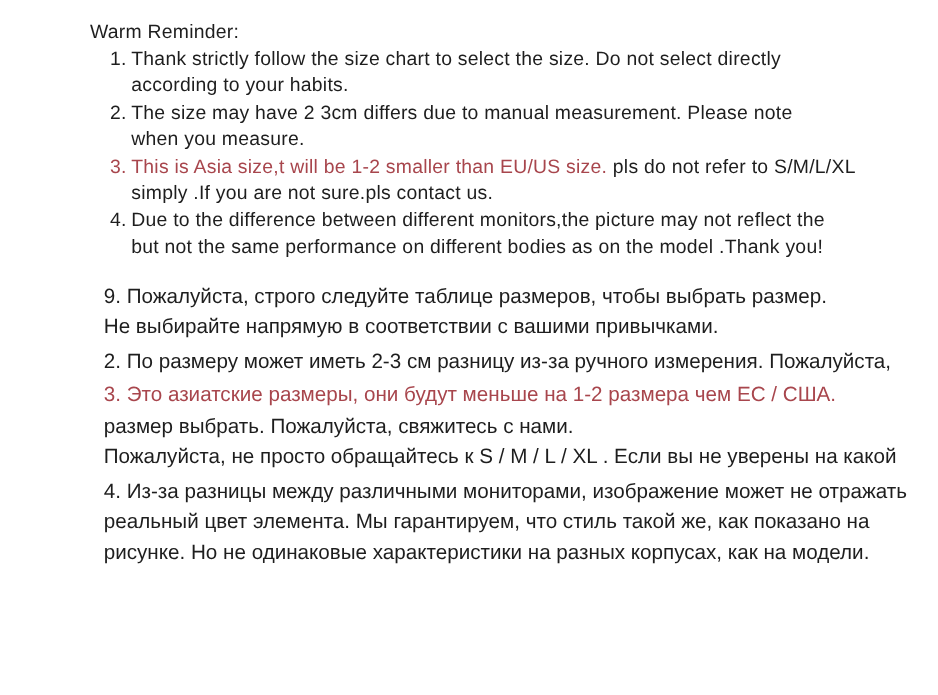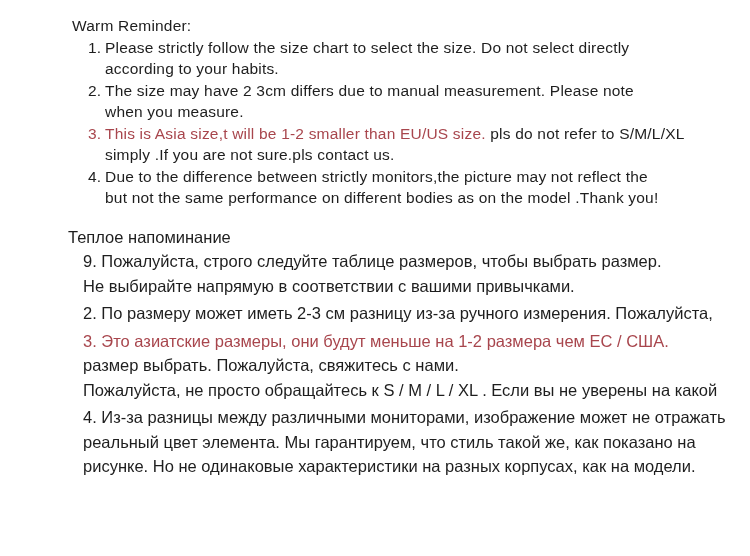--- a/index.html
+++ b/index.html
@@ -66,44 +66,43 @@
 </head>
 <body>
 
 <div class="page">
 
   <section class="en-section">
     <div class="line">Warm Reminder:</div>
     <div class="en-items">
 
       <div>
-        <div class="line"><span class="num">1.</span><span>Please strictly follow the size chart to select the size. Do not select directly</span></div>
+        <div class="line"><span class="num">1.</span><span>Thank strictly follow the size chart to select the size. Do not select directly</span></div>
         <div class="line en-cont">according to your habits.</div>
       </div>
 
       <div>
         <div class="line"><span class="num">2.</span><span>The size may have 2 3cm differs due to manual measurement. Please note</span></div>
         <div class="line en-cont">when you measure.</div>
       </div>
 
       <div>
         <div class="line"><span class="num red">3.</span><span class="red">This is Asia size,t will be 1-2 smaller than EU/US size.</span><span> pls do not refer to S/M/L/XL</span></div>
         <div class="line en-cont">simply .If you are not sure.pls contact us.</div>
       </div>
 
       <div>
-        <div class="line"><span class="num">4.</span><span>Due to the difference between strictly monitors,the picture may not reflect the</span></div>
+        <div class="line"><span class="num">4.</span><span>Due to the difference between different monitors,the picture may not reflect the</span></div>
         <div class="line en-cont">but not the same performance on different bodies as on the model .Thank you!</div>
       </div>
 
     </div>
   </section>
 
   <section class="ru-section">
-    <div class="line ru-heading">Теплое напоминание</div>
     <div class="ru-items">
 
       <div class="ru-item">
         <div class="line">9. Пожалуйста, строго следуйте таблице размеров, чтобы выбрать размер.</div>
         <div class="line">Не выбирайте напрямую в соответствии с вашими привычками.</div>
       </div>
 
       <div class="ru-item">
         <div class="line">2. По размеру может иметь 2-3 см разницу из-за ручного измерения. Пожалуйста,</div>
       </div>

